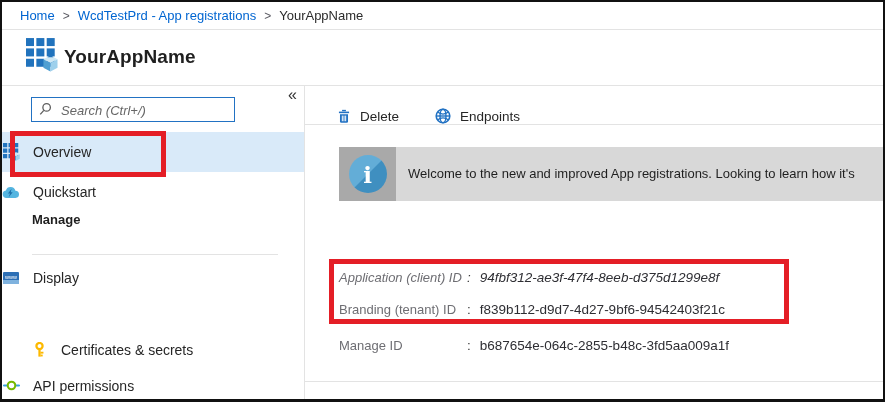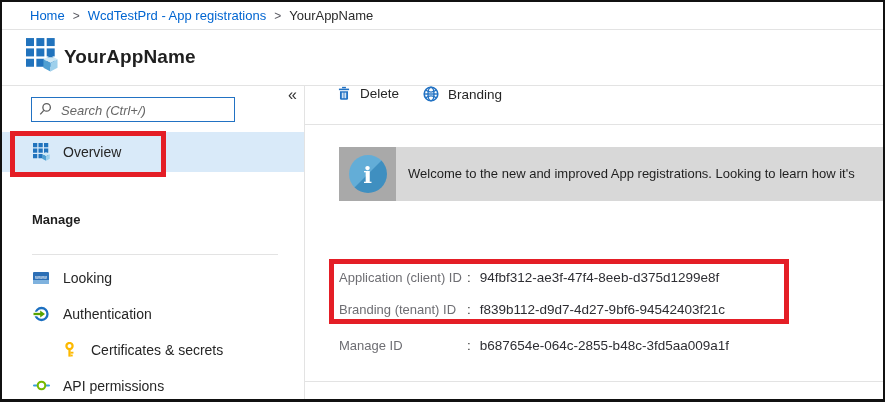--- a/index.html
+++ b/index.html
@@ -3,66 +3,66 @@
 <meta charset="utf-8">
 <style>
   html,body{margin:0;padding:0;background:#fff;}
   .frame{
     position:relative;width:885px;height:402px;box-sizing:border-box;
     border:2px solid #111;border-bottom-width:3px;background:#fff;overflow:hidden;
     font-family:"Liberation Sans",sans-serif;color:#2b2b2b;
   }
   
   .breadcrumb{position:absolute;top:0;left:0;right:0;height:27px;line-height:27px;
-    padding-left:28px;font-size:13px;border-bottom:1px solid #e3e3e3;white-space:nowrap;}
+    padding-left:18px;font-size:13px;border-bottom:1px solid #e3e3e3;white-space:nowrap;}
   .crumb.link{color:#0065d1;text-decoration:none;cursor:pointer;}
   .crumb.current{color:#2b2b2b;}
   .sep{color:#5b5b63;margin:0 8px;font-size:12px;}
   
   .header{position:absolute;top:28px;left:0;right:0;height:55px;border-bottom:1px solid #e3e3e3;}
   .app-icon-large{position:absolute;left:24px;top:8px;}
   .page-title{position:absolute;left:62px;top:0;margin:0;font-size:19px;font-weight:bold;
     line-height:53px;color:#1f1f1f;letter-spacing:.1px;}
   
   .sidebar{position:absolute;top:84px;left:0;width:302px;bottom:0;border-right:1px solid #e3e3e3;background:#fff;}
   .searchbox{position:absolute;left:29px;top:11px;width:204px;height:25px;box-sizing:border-box;
     border:1px solid #2272c3;background:#fff;}
   .searchbox svg{position:absolute;left:6px;top:4px;}
   .searchbox input{position:absolute;left:27px;top:0;width:215px;height:23px;border:none;outline:none;
     font-family:"Liberation Sans",sans-serif;font-size:13px;font-style:italic;color:#555;background:transparent;}
   .searchbox input::placeholder{color:#666;font-style:italic;}
   .collapse{position:absolute;right:7px;top:1px;font-size:16px;color:#333;cursor:pointer;line-height:16px;}
   .nav-item{position:absolute;left:0;right:0;height:40px;display:flex;align-items:center;
-    padding-left:30px;box-sizing:border-box;cursor:pointer;font-size:14px;color:#262626;text-align:right;}
+    box-sizing:border-box;cursor:pointer;font-size:14px;color:#262626;text-align:right;}
   .nav-item .ic{width:18px;display:inline-flex;justify-content:center;}
   .nav-item .lbl{margin-left:13px;}
   .nav-selected{background:#d9eaf9;}
   .nav-overview{top:46px;}
   .nav-quickstart{top:86px;}
   .section-title{position:absolute;left:30px;top:126px;font-size:13px;font-weight:bold;color:#1f1f1f;}
   .section-divider{position:absolute;left:30px;right:26px;top:168px;border-top:1px solid #e3e3e3;}
   .nav-branding{top:173px;height:37px;}
   .nav-auth{top:209px;height:37px;}
   .nav-certs{top:245px;height:37px;margin-left:28px;}
   .nav-api{top:281px;height:37px;}
   
   .main{position:absolute;top:84px;left:303px;right:0;bottom:0;background:#fff;}
   .toolbar{position:absolute;top:0;left:0;right:0;height:38px;border-bottom:1px solid #e3e3e3;
-    display:flex;align-items:flex-start;padding-left:32px;gap:24px;}
+    display:flex;align-items:flex-end;padding-left:32px;gap:36px;}
   .tb-btn{display:inline-flex;align-items:center;gap:9px;font-size:13.5px;color:#262626;cursor:pointer;}
   .banner{position:absolute;left:34px;top:61px;right:0;height:54px;display:flex;}
   .banner-iconbox{width:57px;background:#a9a9a9;display:flex;align-items:center;justify-content:center;flex:none;}
   .info-circle{width:38px;height:38px;border-radius:50%;
     background:linear-gradient(135deg,#63add7 49.9%,#3f8fc0 50.1%);
     color:#fff;font-family:"DejaVu Serif",serif;font-weight:bold;font-size:23px;
     display:flex;align-items:center;justify-content:center;line-height:1;}
   .banner-text{flex:1;background:#d8d8d8;line-height:54px;padding-left:12px;font-size:13px;color:#1f1f1f;
     white-space:nowrap;overflow:hidden;}
   .field-row{position:absolute;left:34px;right:10px;height:20px;font-size:13.5px;white-space:nowrap;}
-  .f-display{top:152px;} .f-client{top:184px;} .f-tenant{top:216px;} .f-object{top:252px;}
+  .f-display{top:152px;} .f-client{top:184px;font-style:italic;} .f-tenant{top:216px;} .f-object{top:252px;}
   .flabel{display:inline-block;width:128px;color:#6e6e73;font-size:13px;}
   .fcolon{color:#3a3a3a;margin-right:9px;}
   .fvalue{color:#2e2e33;}
   .fvalue.link{color:#0065d1;cursor:pointer;}
   .content-divider{position:absolute;left:0;right:0;top:295px;border-top:1px solid #e3e3e3;}
   
   .red-box{position:absolute;border:5px solid #e41e26;box-sizing:border-box;pointer-events:none;}
   .red-overview{left:8px;top:129px;width:156px;height:46px;}
   .red-ids{left:327px;top:257px;width:460px;height:65px;}
 </style>
@@ -123,46 +123,44 @@
               <rect x="22" y="22" width="8.5" height="8.5"></rect>
           </g>
           <polygon points="26,18.5 33.5,22.5 26,26.5 18.5,22.5" fill="#cfe8f5"></polygon>
           <polygon points="18.5,22.5 26,26.5 26,35.5 18.5,31.5" fill="#4f9fd2"></polygon>
           <polygon points="26,26.5 33.5,22.5 33.5,31.5 26,35.5" fill="#9ed0ec"></polygon>
         </svg>
       </span>
       <span class="lbl">Overview</span>
     </div>
 
+    <div class="nav-item nav-quickstart">
+      <span class="ic">
+        <svg viewBox="0 0 20 14" width="18" height="13">
+          <path d="M5 13 a4.2 4.2 0 0 1 -.7 -8.35 A5.5 5.5 0 0 1 14.9 5.1 A3.9 3.9 0 0 1 15 13 Z" fill="#55b5e0"></path>
+          <polygon points="10.6,2.8 6.6,8.1 8.9,8.1 7.4,12.3 11.9,6.8 9.7,6.8" fill="#1e6fa8"></polygon>
+        </svg>
+      </span>
+      <span class="lbl">Quickstart</span>
+    </div>
 
     <div class="section-title">Manage</div>
     <div class="section-divider"></div>
 
     <div class="nav-item nav-branding">
       <span class="ic">
         <svg viewBox="0 0 16 14" width="16" height="14">
           <rect x="0" y="1" width="16" height="12" rx="1" fill="#2d6fb5"></rect>
           <rect x="0" y="9" width="16" height="4" fill="#7fb2de"></rect>
           <text x="8" y="8" text-anchor="middle" font-size="5.5" fill="#fff" font-family="Liberation Sans, sans-serif">www</text>
         </svg>
       </span>
-      <span class="lbl">Looking</span>
-    </div>
-
-    <div class="nav-item nav-auth">
-      <span class="ic">
-        <svg viewBox="0 0 16 16" width="16" height="16">
-          <circle cx="8.5" cy="8" r="6" fill="none" stroke="#1b6fc0" stroke-width="2.3"></circle>
-          <rect x="0" y="5.7" width="7.5" height="4.6" fill="#fff"></rect>
-          <line x1="0.5" y1="8" x2="8" y2="8" stroke="#57a300" stroke-width="2.3"></line>
-          <polygon points="7.2,4.4 12,8 7.2,11.6" fill="#57a300"></polygon>
-        </svg>
-      </span>
-      <span class="lbl">Authentication</span>
-    </div>
+      <span class="lbl">Display</span>
+    </div>
+
 
     <div class="nav-item nav-certs">
       <span class="ic">
         <svg viewBox="0 0 16 16" width="15" height="15">
           <circle cx="8" cy="4.3" r="3.3" fill="none" stroke="#fdb900" stroke-width="2.4"></circle>
           <rect x="6.8" y="7.2" width="2.4" height="8.4" fill="#fdb900"></rect>
           <rect x="9" y="10.4" width="3.2" height="2" fill="#fdb900"></rect>
           <rect x="9" y="13.4" width="2.4" height="2" fill="#fdb900"></rect>
         </svg>
       </span>
@@ -193,21 +191,21 @@
         </svg>
         <span>Delete</span>
       </div>
       <div class="tb-btn">
         <svg viewBox="0 0 16 16" width="16" height="16">
           <circle cx="8" cy="8" r="6.8" fill="none" stroke="#2272c3" stroke-width="1.6"></circle>
           <ellipse cx="8" cy="8" rx="3" ry="6.8" fill="none" stroke="#2272c3" stroke-width="1.4"></ellipse>
           <line x1="1.2" y1="8" x2="14.8" y2="8" stroke="#2272c3" stroke-width="1.4"></line>
           <path d="M2.6 4.1 a8.5 8.5 0 0 0 10.8 0 M2.6 11.9 a8.5 8.5 0 0 1 10.8 0" fill="none" stroke="#2272c3" stroke-width="1.3"></path>
         </svg>
-        <span>Branding</span>
+        <span>Endpoints</span>
       </div>
     </div>
 
     <div class="banner">
       <div class="banner-iconbox">
         <div class="info-circle">i</div>
       </div>
       <div class="banner-text">Welcome to the new and improved App registrations. Looking to learn how it's</div>
     </div>
 

